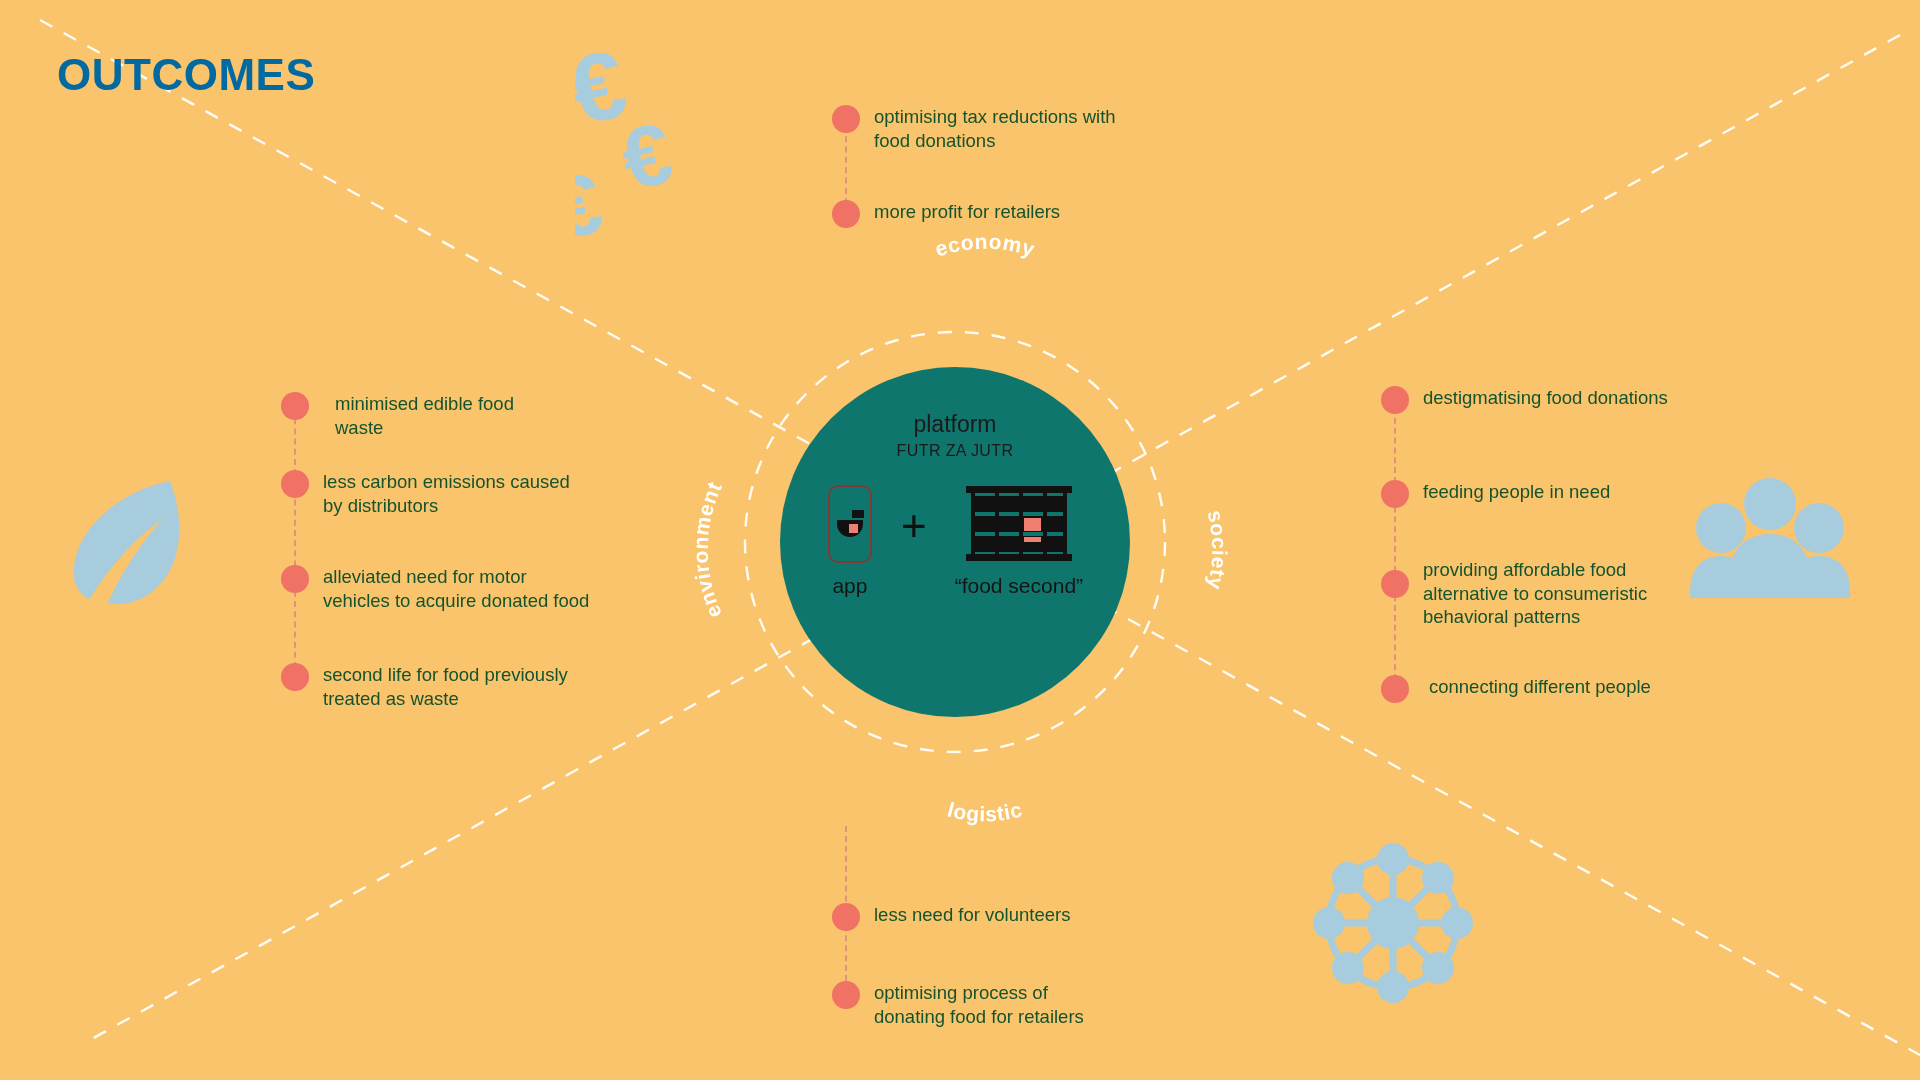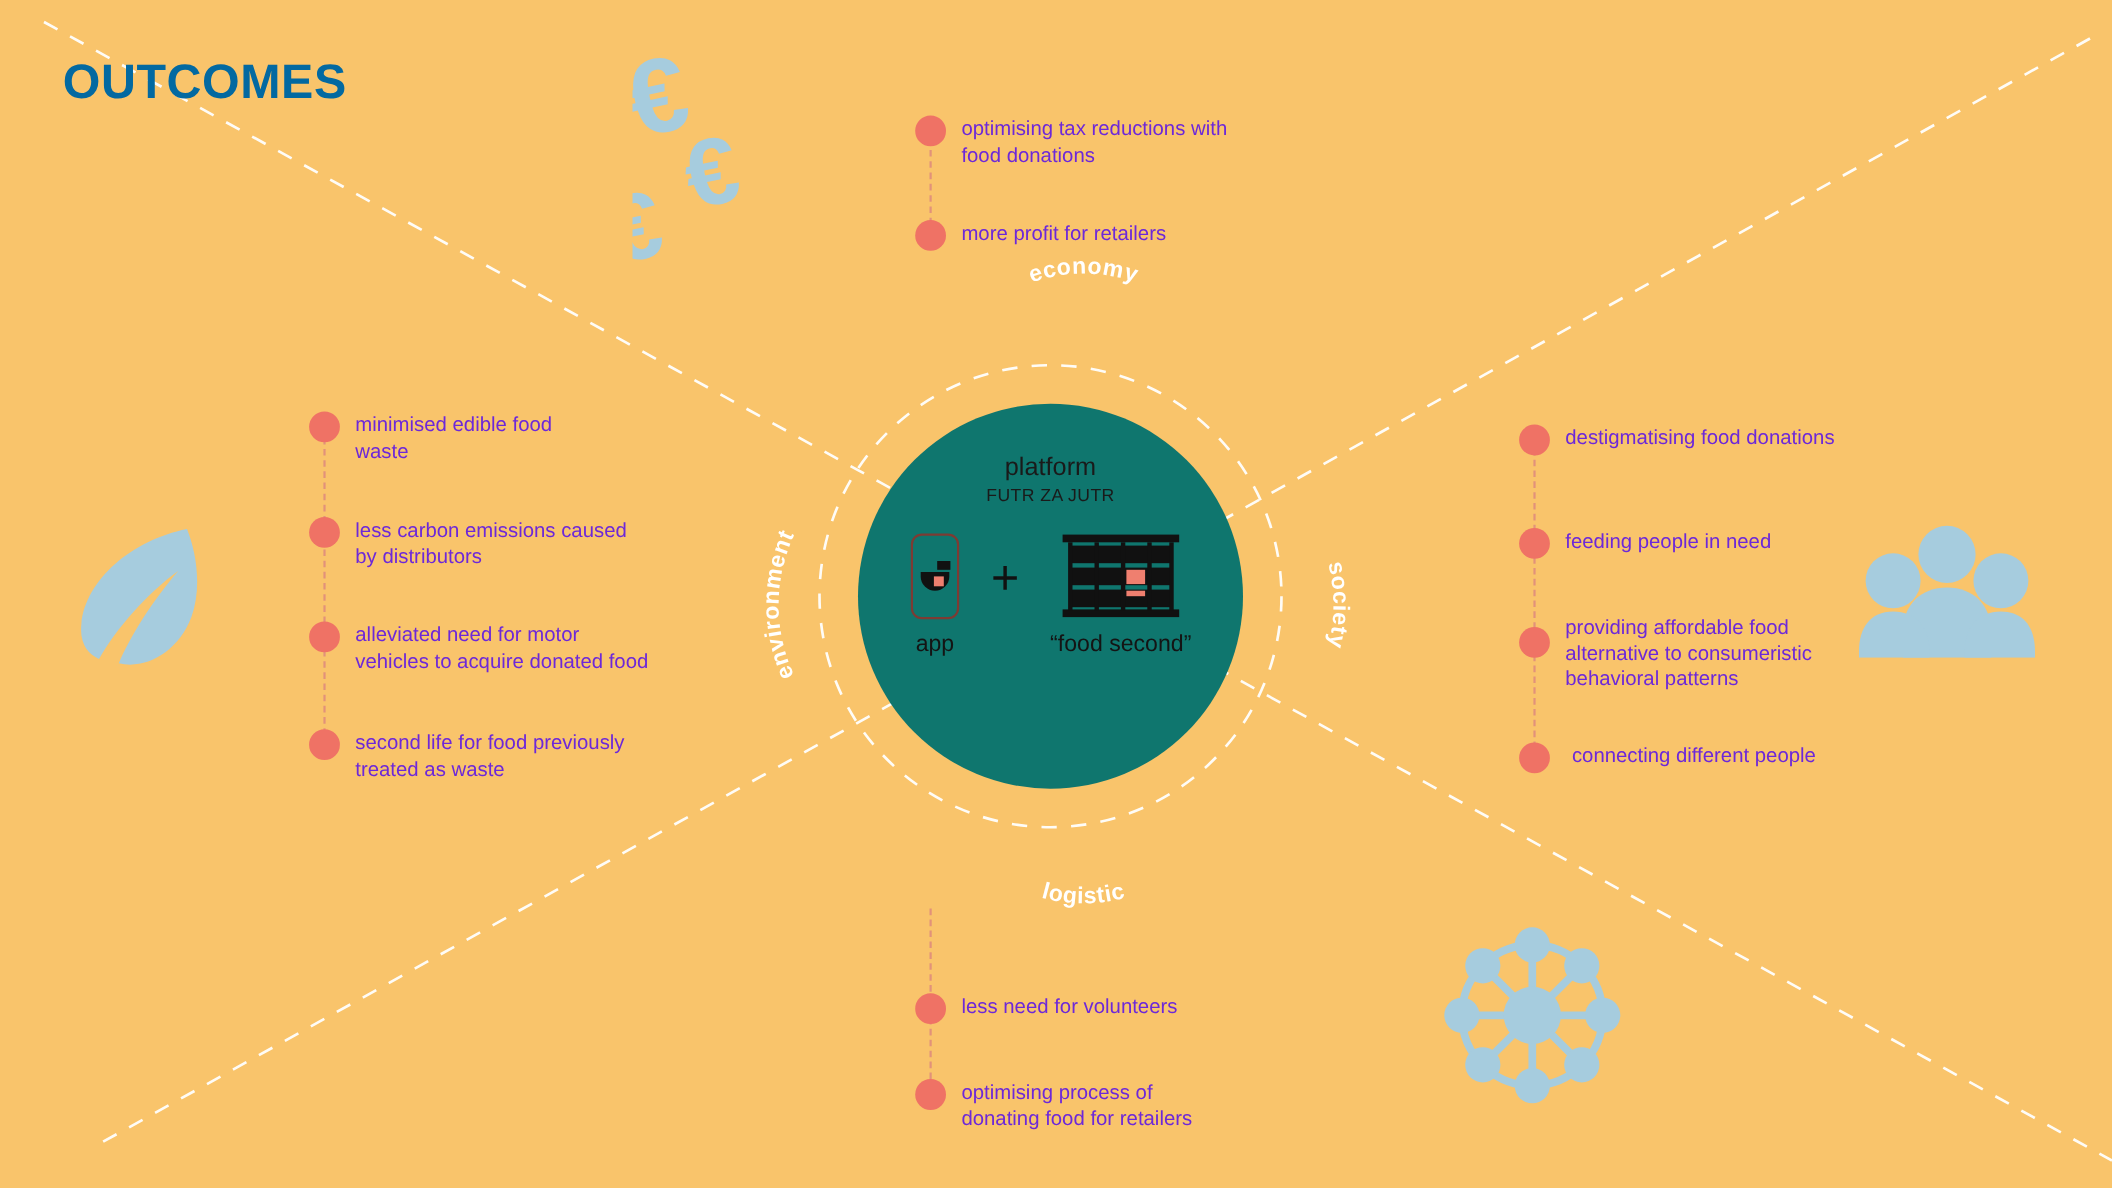--- a/index.html
+++ b/index.html
@@ -52,21 +52,21 @@
   }
 
   
   .bgroup{position:absolute;}
   .bitem{position:absolute;display:flex;align-items:flex-start;}
   .dot{
     width:28px;height:28px;border-radius:50%;
     background:#EF7265;flex:0 0 28px;
   }
   .btext{
-    margin-left:14px;font-size:18.5px;line-height:1.28;color:#6d28d9;
+    margin-left:14px;font-size:18.5px;line-height:1.28;color:#14532d;
     white-space:pre-line;
   }
   .connector{
     position:absolute;width:0;border-left:2px dashed #E2927A;
   }
 
   
   
   .deco{position:absolute;pointer-events:none;}
 </style>
@@ -220,21 +220,21 @@
     </div>
     <div class="bitem" style="left:0;top:5px;">
       <div class="dot"></div>
       <div class="btext">optimising tax reductions with
 food donations</div>
     </div>
   </div>
 
   <div class="bgroup" style="left:281px;top:370px;width:400px;height:330px;">
     <div class="connector" style="left:13px;top:28px;height:270px;"></div>
-    <div class="bitem" style="left:0;top:4px;">
+    <div class="bitem" style="left:0;top:22px;gap:12px;">
       <div class="dot"></div>
       <div class="btext">minimised edible food
 waste</div>
     </div>
     <div class="bitem" style="left:0;top:100px;">
       <div class="dot"></div>
       <div class="btext">less carbon emissions caused
 by distributors</div>
     </div>
     <div class="bitem" style="left:0;top:195px;">

